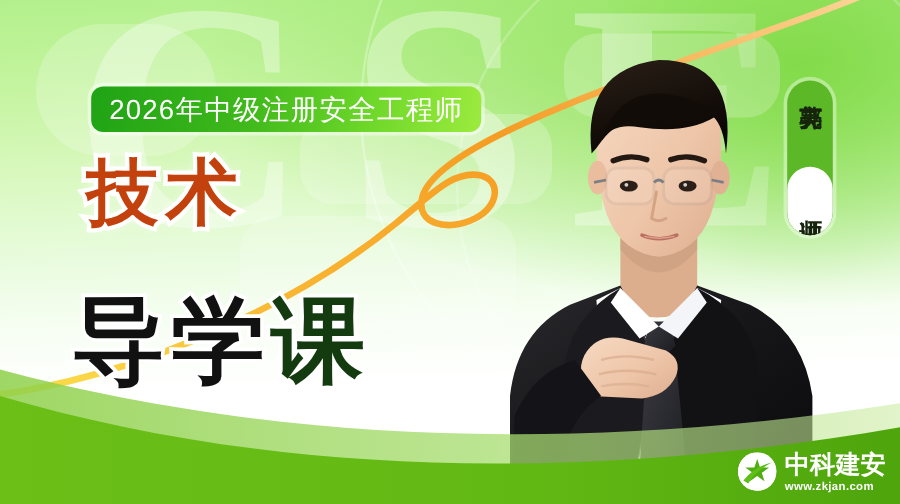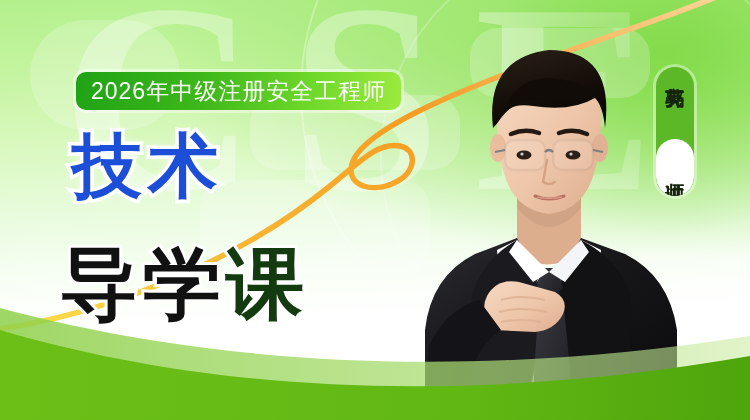--- a/index.html
+++ b/index.html
@@ -125,24 +125,24 @@
     letter-spacing: 1px;
     white-space: nowrap;
     line-height: 1;
   }
 
   
   .headline-1 {
     position: absolute;
     left: 72px;
     top: 131px;
-    font-size: 70px;
+    font-size: 60px;
     font-weight: 900;
     line-height: 1;
-    color: #1d4ed8;
+    color: #c2410c;
     letter-spacing: 6px;
     white-space: nowrap;
     -webkit-text-stroke: 7px #ffffff;
     paint-order: stroke fill;
     text-shadow: 0 0 10px rgba(255,255,255,0.9);
   }
   .headline-2 {
     position: absolute;
     left: 60px;
     top: 245px;
@@ -377,14 +377,27 @@
   <div class="headline-1">技术</div>
   <div class="headline-2"><span>导学</span><span class="accent">课</span></div>
 
   <div class="teacher-pill">
     <div class="teacher-name">郭英亮</div>
     <div class="teacher-role-wrap">
       <div class="teacher-role">讲师</div>
     </div>
   </div>
 
+  <div class="brand">
+    <div class="brand-mark">
+      <svg viewBox="0 0 32 32" width="32" height="32" aria-hidden="true">
+        <circle cx="16" cy="16" r="16" fill="#ffffff"></circle>
+        <path d="M16 5.5 L18.4 12.6 L25.9 12.6 L19.8 17.0 L22.1 24.1 L16 19.7 L9.9 24.1 L12.2 17.0 L6.1 12.6 L13.6 12.6 Z" fill="#4eae10"></path>
+        <path d="M4.5 23.5 C 10 16, 18 11, 28 8.5 C 19 13.5, 12.5 19, 8.5 26 Z" fill="#5fbe17"></path>
+      </svg>
+    </div>
+    <div class="brand-text">
+      <span class="brand-name">中科建安</span>
+      <span class="brand-url">www.zkjan.com</span>
+    </div>
+  </div>
 
 </div>
 
 </body></html>

